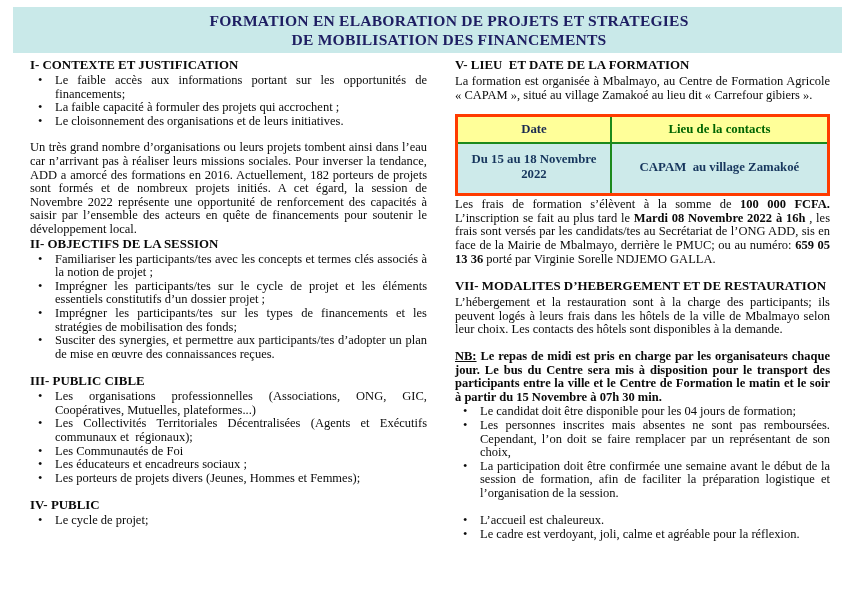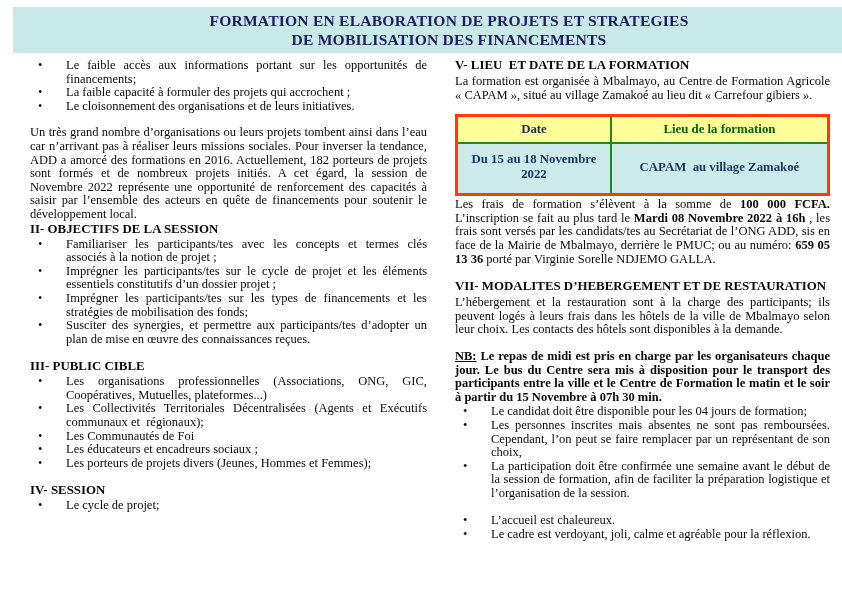--- a/index.html
+++ b/index.html
@@ -16,21 +16,21 @@
     letter-spacing:.2px;
   }
   .columns{position:absolute;left:30px;top:58px;width:800px;display:flex;gap:28px;}
   .col-left{width:397px;flex:none;}
   .col-right{flex:1;min-width:0;}
   .sec{font-weight:bold;font-size:12.9px;line-height:15px;margin:0;white-space:pre-wrap;}
   .para{font-size:12.5px;line-height:13.6px;text-align:justify;margin:0;}
   .bullets{margin:0;}
   .bullet{display:flex;padding-left:8px;font-size:12.5px;line-height:13.6px;}
   .dot{flex:none;width:17px;text-align:left;}
-  .bt{flex:1;text-align:justify;white-space:pre-wrap;margin-left:11px;}
+  .bt{flex:1;text-align:justify;white-space:pre-wrap;}
   .b{font-weight:bold;}
   .u{text-decoration:underline;}
   .mt1{margin-top:1px;}.mt2{margin-top:2px;}.mt12{}
   .mt13{margin-top:13px;font-family:Liberation Serif, serif;}.mt14{margin-top:14px;}.mt19{margin-top:19px;}
   table.sched{
     width:100%;border-collapse:collapse;margin-top:12px;
     border:3px solid #ff3b00;
   }
   table.sched th,table.sched td{
     border:2px solid #1c8a1c;text-align:center;font-weight:bold;font-size:12.8px;
@@ -48,20 +48,21 @@
 <div class="page">
 
   <div class="title-band">
     <div class="title-line">FORMATION EN ELABORATION DE PROJETS ET STRATEGIES</div>
     <div class="title-line">DE MOBILISATION DES FINANCEMENTS</div>
   </div>
 
   <div class="columns">
 
     <div class="col-left">
+      <div class="sec">I- CONTEXTE ET JUSTIFICATION</div>
       <div class="bullets mt1">
           <div class="bullet">
             <span class="dot">•</span>
             <span class="bt">Le faible accès aux informations portant sur les opportunités de financements;</span>
           </div>
           <div class="bullet">
             <span class="dot">•</span>
             <span class="bt">La faible capacité à formuler des projets qui accrochent ;</span>
           </div>
           <div class="bullet">
@@ -108,38 +109,38 @@
           <div class="bullet">
             <span class="dot">•</span>
             <span class="bt">Les éducateurs et encadreurs sociaux ;</span>
           </div>
           <div class="bullet">
             <span class="dot">•</span>
             <span class="bt">Les porteurs de projets divers (Jeunes, Hommes et Femmes);</span>
           </div>
         </div>
 
-      <div class="sec mt13">IV- SESSION</div>
+      <div class="sec mt13">IV- PUBLIC</div>
       <div class="bullets mt1">
           <div class="bullet">
             <span class="dot">•</span>
             <span class="bt">Le cycle de projet;</span>
           </div>
         </div>
     </div>
 
     <div class="col-right">
       <div class="sec">V- LIEU  ET DATE DE LA FORMATION</div>
       <div class="para mt2">La formation est organisée à Mbalmayo, au Centre de Formation Agricole « CAPAM », situé  au village Zamakoé au lieu dit « Carrefour gibiers ».</div>
 
       <table class="sched">
         <thead>
           <tr>
             <th class="th-date">Date</th>
-            <th class="th-lieu">Lieu de la formation</th>
+            <th class="th-lieu">Lieu de la contacts</th>
           </tr>
         </thead>
         <tbody>
           <tr>
             <td class="td-navy">Du 15 au 18 Novembre 2022</td>
             <td class="td-navy">CAPAM  au village Zamakoé</td>
           </tr>
         </tbody>
       </table>
 
@@ -149,21 +150,21 @@
       <div class="para mt2">L’hébergement et la restauration sont à la charge des participants; ils peuvent logés à leurs frais dans les hôtels de la ville de Mbalmayo selon leur choix. Les contacts des hôtels sont disponibles à la demande.</div>
       <div class="para mt13"><span class="b u">NB:</span><span class="b"> Le repas de midi est pris en charge par les organisateurs chaque jour. Le bus du Centre sera mis à disposition pour le transport des participants entre la ville et le Centre de Formation le matin et le soir à partir du 15 Novembre à 07h 30 min.</span></div>
 
       <div class="bullets mt1">
           <div class="bullet">
             <span class="dot">•</span>
             <span class="bt">Le candidat doit être disponible pour les 04 jours de formation;</span>
           </div>
           <div class="bullet">
             <span class="dot">•</span>
-            <span class="bt">Les personnes inscrites mais absentes ne sont pas remboursées. Cependant, l’on peut se faire remplacer par un représentant de son choix,</span>
+            <span class="bt">Les personnes inscrites mais absentes ne sont pas remboursées. Cependant, l’on doit se faire remplacer par un représentant de son choix,</span>
           </div>
           <div class="bullet">
             <span class="dot">•</span>
             <span class="bt">La participation doit être confirmée une semaine avant le début de la session de formation, afin de faciliter la préparation logistique et l’organisation de la session.</span>
           </div>
         </div>
       <div class="bullets mt14">
           <div class="bullet">
             <span class="dot">•</span>
             <span class="bt">L’accueil est chaleureux.</span>

